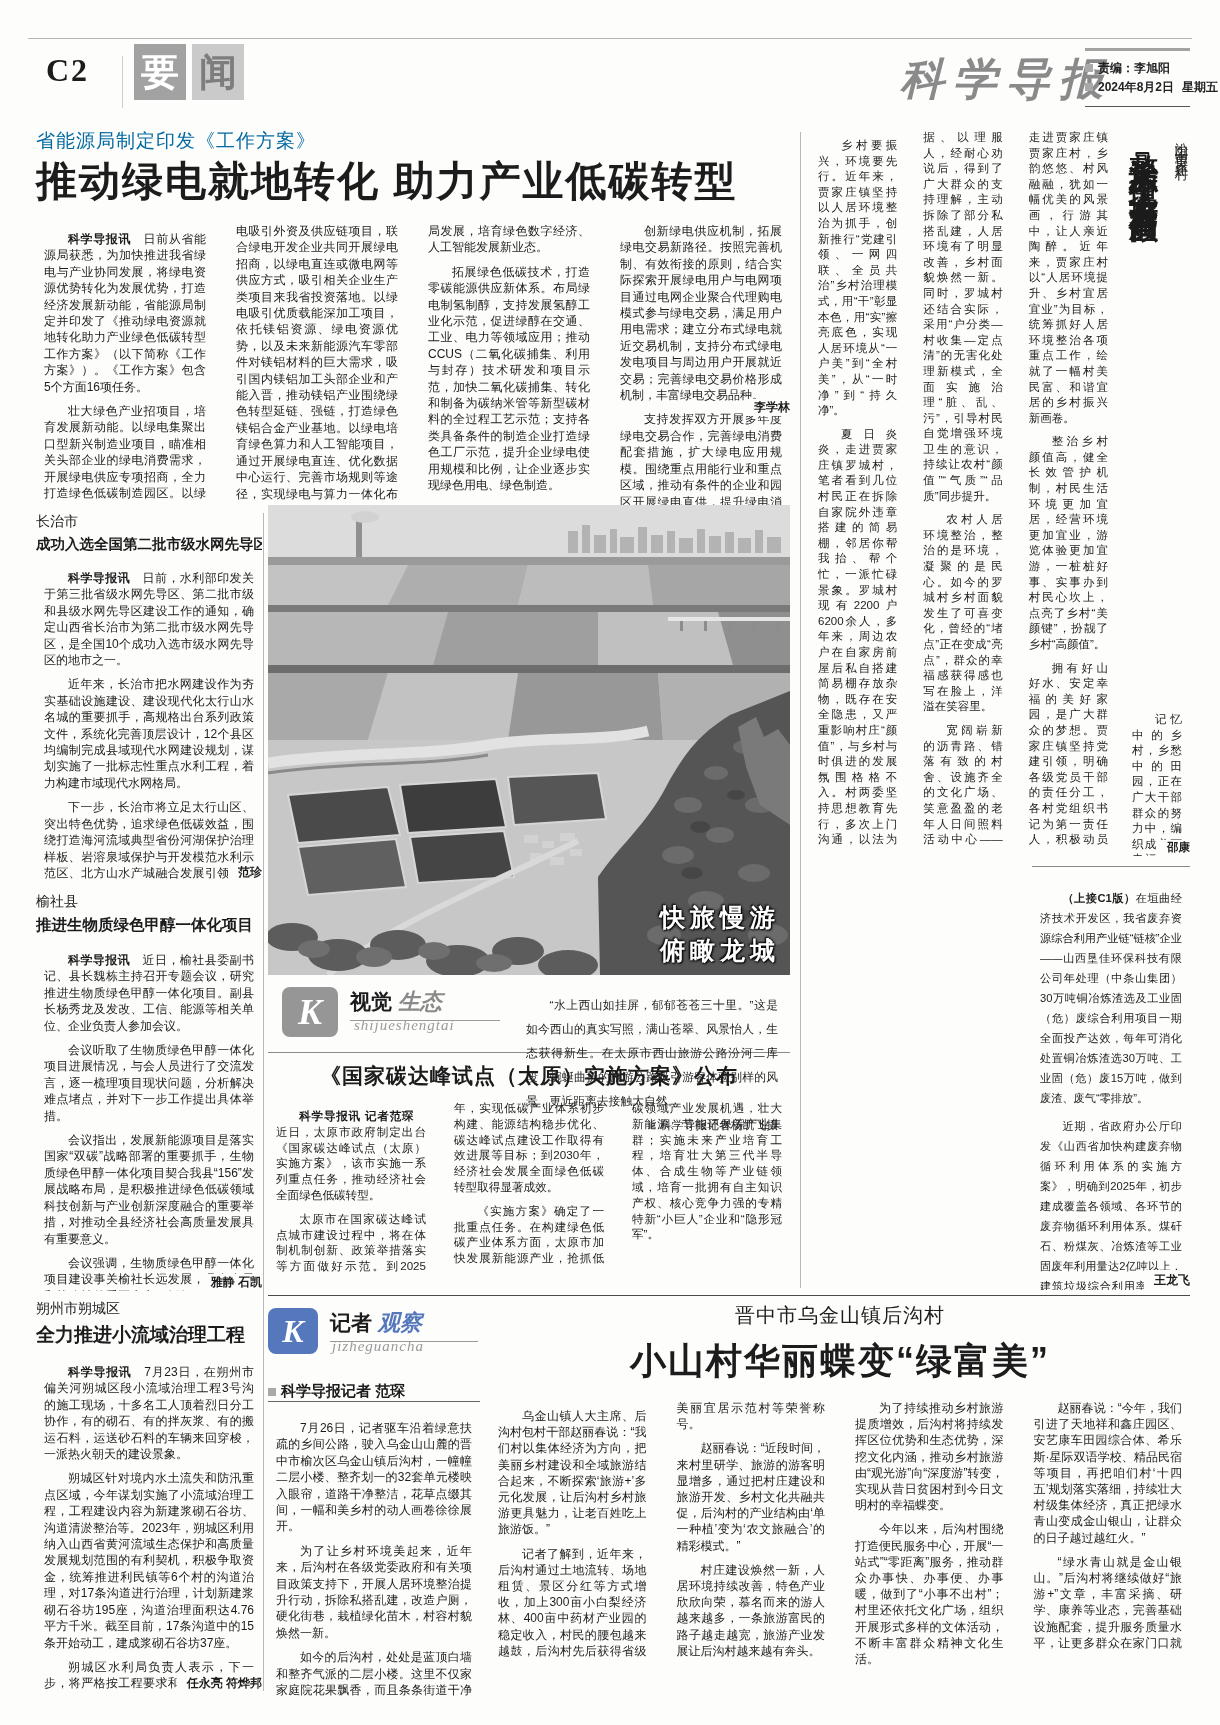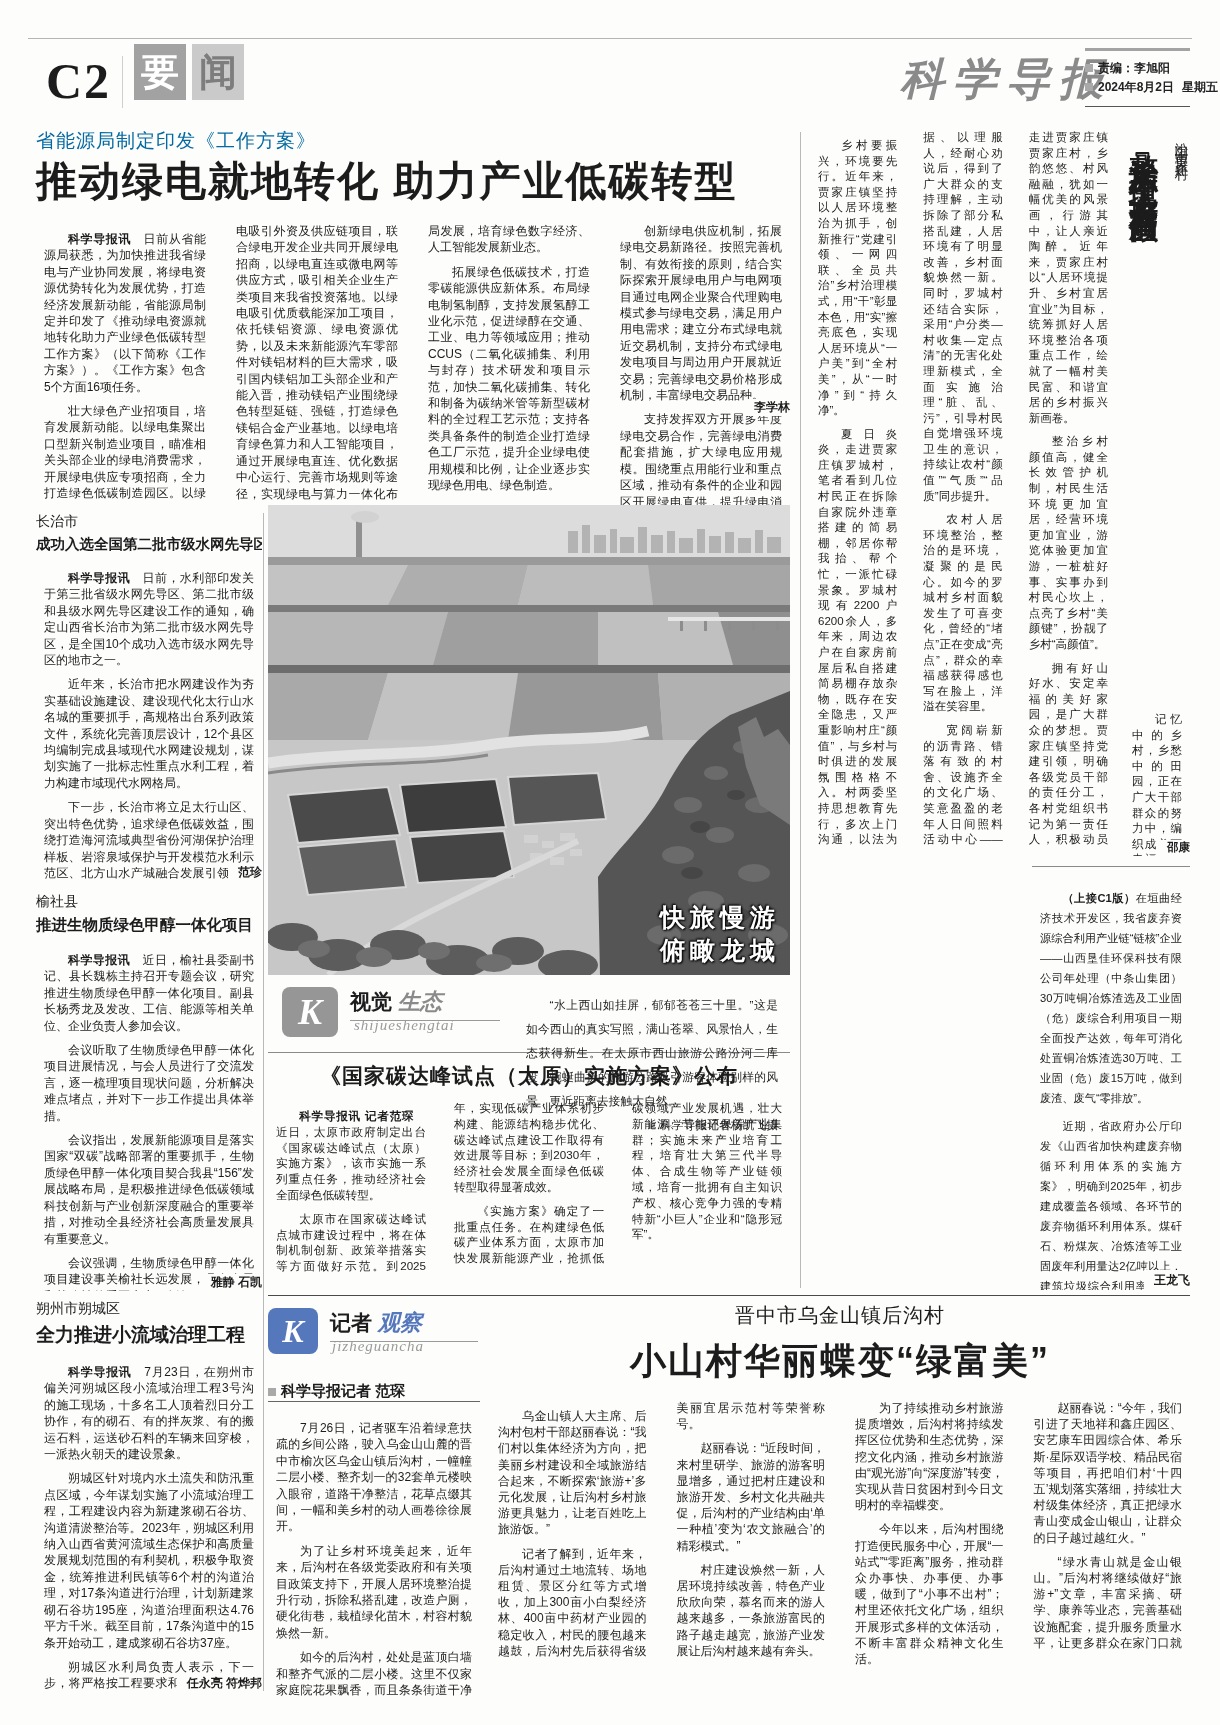--- a/index.html
+++ b/index.html
@@ -5,21 +5,21 @@
   * { margin:0; padding:0; box-sizing:border-box; }
   html,body { background:#e8e8e8; }
   .page {
     position:relative; width:1220px; height:1725px; margin:0 auto;
     background:#fdfdfc; color:#1c1c1c;
     font-family:"Liberation Sans", sans-serif; overflow:hidden;
   }
   .rule { position:absolute; background:#b9b9b9; }
   
   .top-rule { position:absolute; left:28px; right:28px; top:38px; height:1px; background:#b5b5b5; }
-  .ed-no { position:absolute; left:46px; top:52px; font-family:"Liberation Serif",serif; font-weight:700; font-size:50px; letter-spacing:2px; }
+  .ed-no { position:absolute; left:46px; top:52px; font-family:"Liberation Serif",serif; font-weight:700; font-size:32px; letter-spacing:2px; }
   .hd-vline { position:absolute; left:122px; top:56px; width:1px; height:52px; background:#cfcfcf; }
   .sec-block { position:absolute; top:44px; width:52px; height:56px; text-align:center; line-height:56px; font-size:38px; font-weight:900; font-family:"Liberation Serif",serif; }
   .sec-b1 { left:134px; background:#a2a2a2; color:#fff; }
   .sec-b2 { left:192px; background:#cacaca; color:#7d7d7d; }
   .paper-name { position:absolute; left:900px; top:50px; font-family:"Liberation Serif",serif; font-style:italic; font-weight:700; font-size:44px; color:#8a8a8a; letter-spacing:9px; white-space:nowrap; }
   .mast-info { position:absolute; left:1085px; top:48px; width:105px; border-top:3px solid #a3a3a3; border-bottom:1px solid #555; padding:7px 0 8px 0; font-size:12px; font-weight:700; color:#222; }
   .mast-info .row { margin:2px 0; white-space:nowrap; }
   .sq { display:inline-block; width:8px; height:8px; background:#a9a9a9; margin-right:5px; }
   .wd { margin-left:8px; }
   

